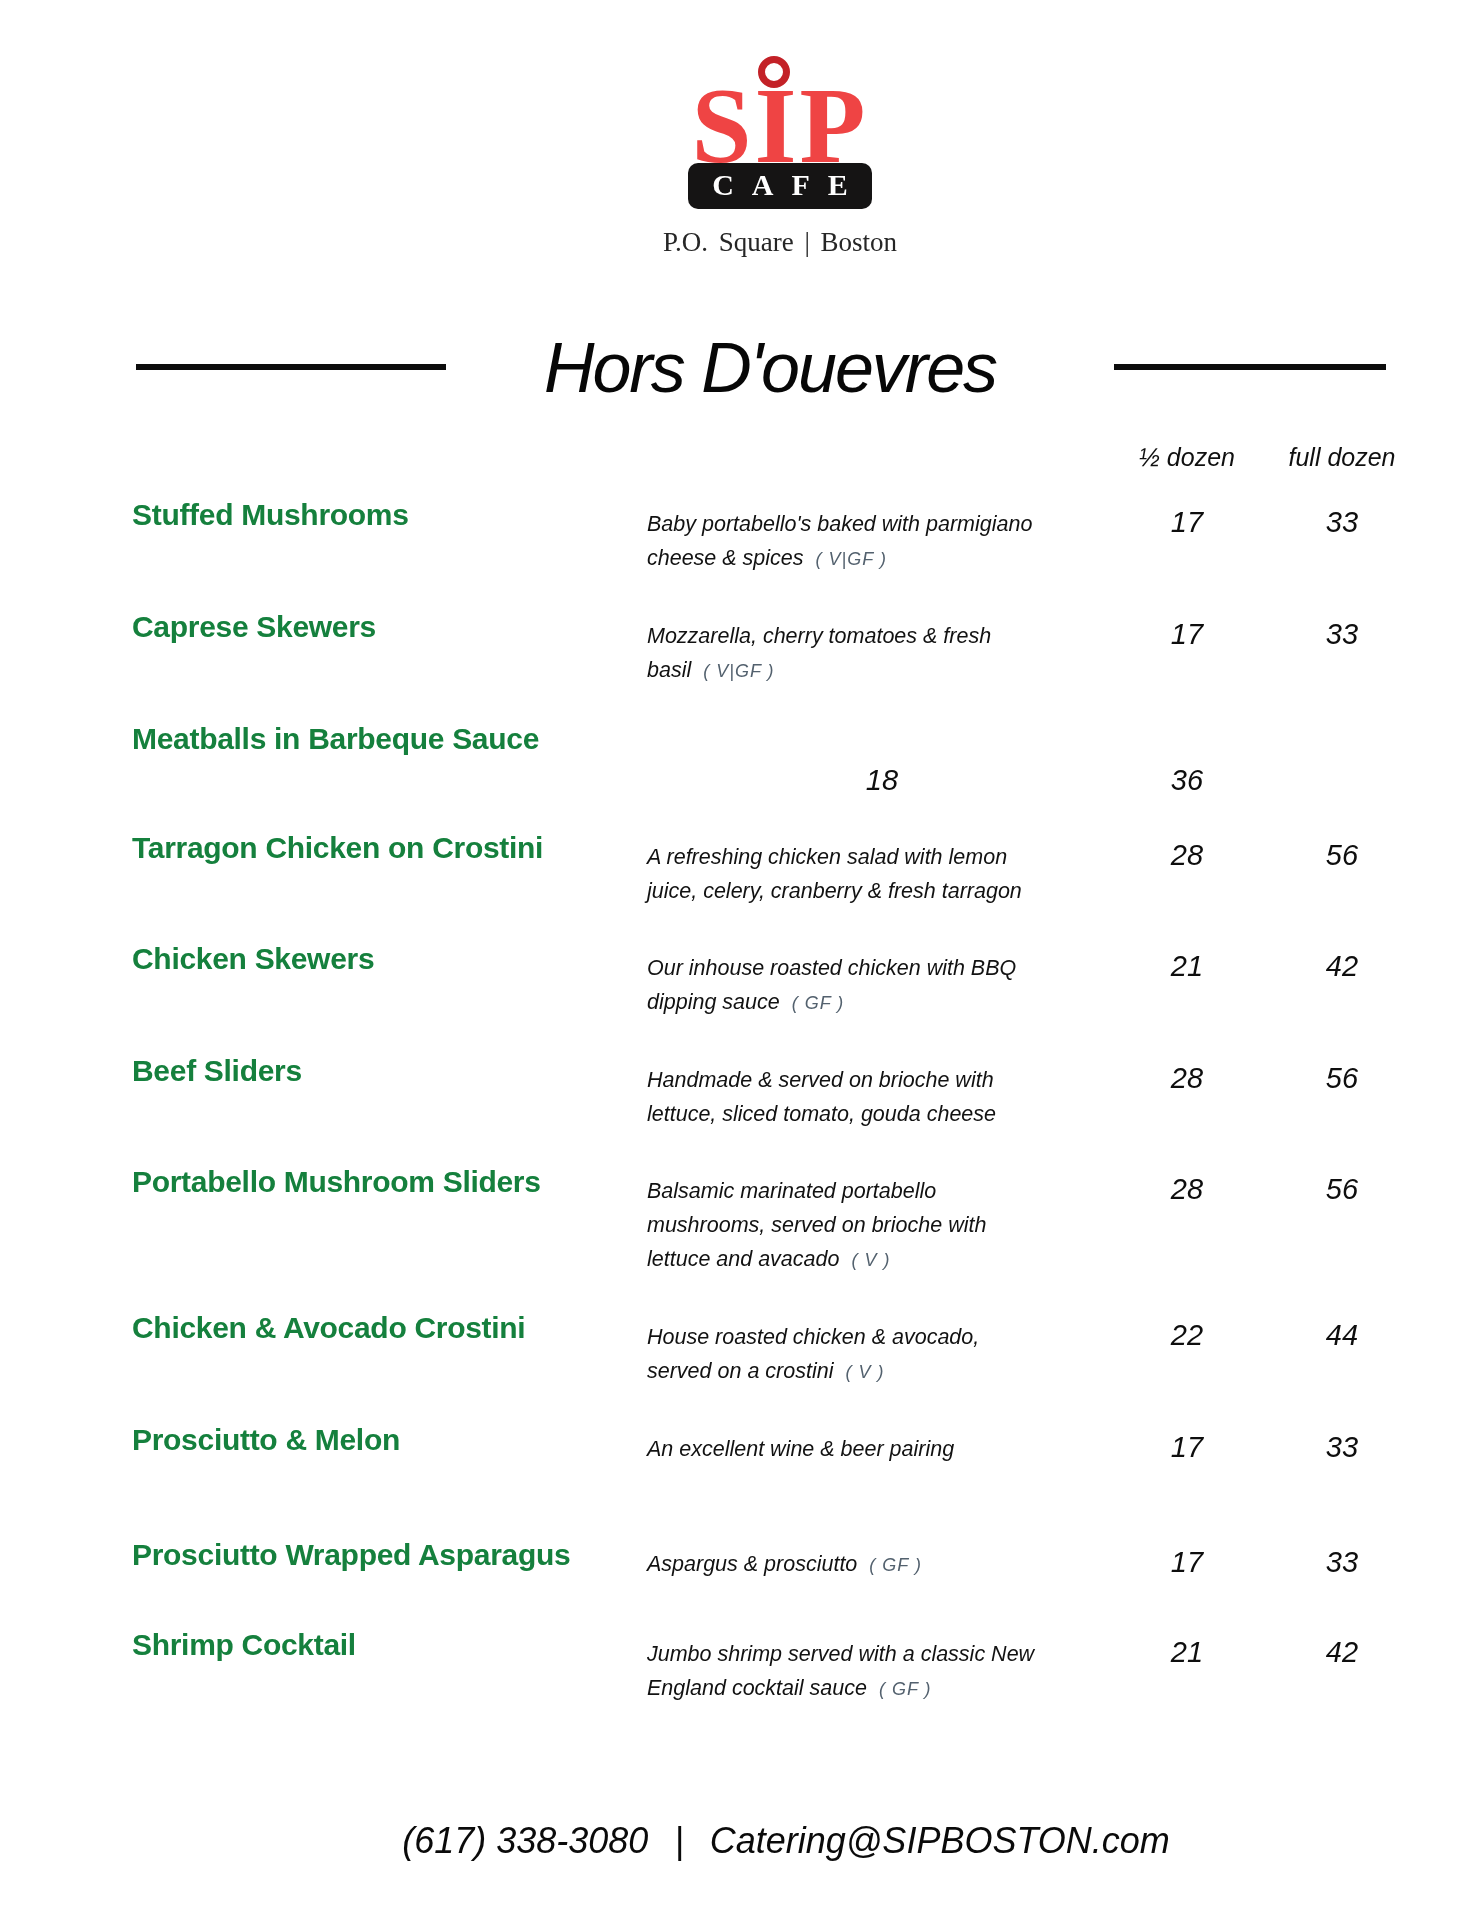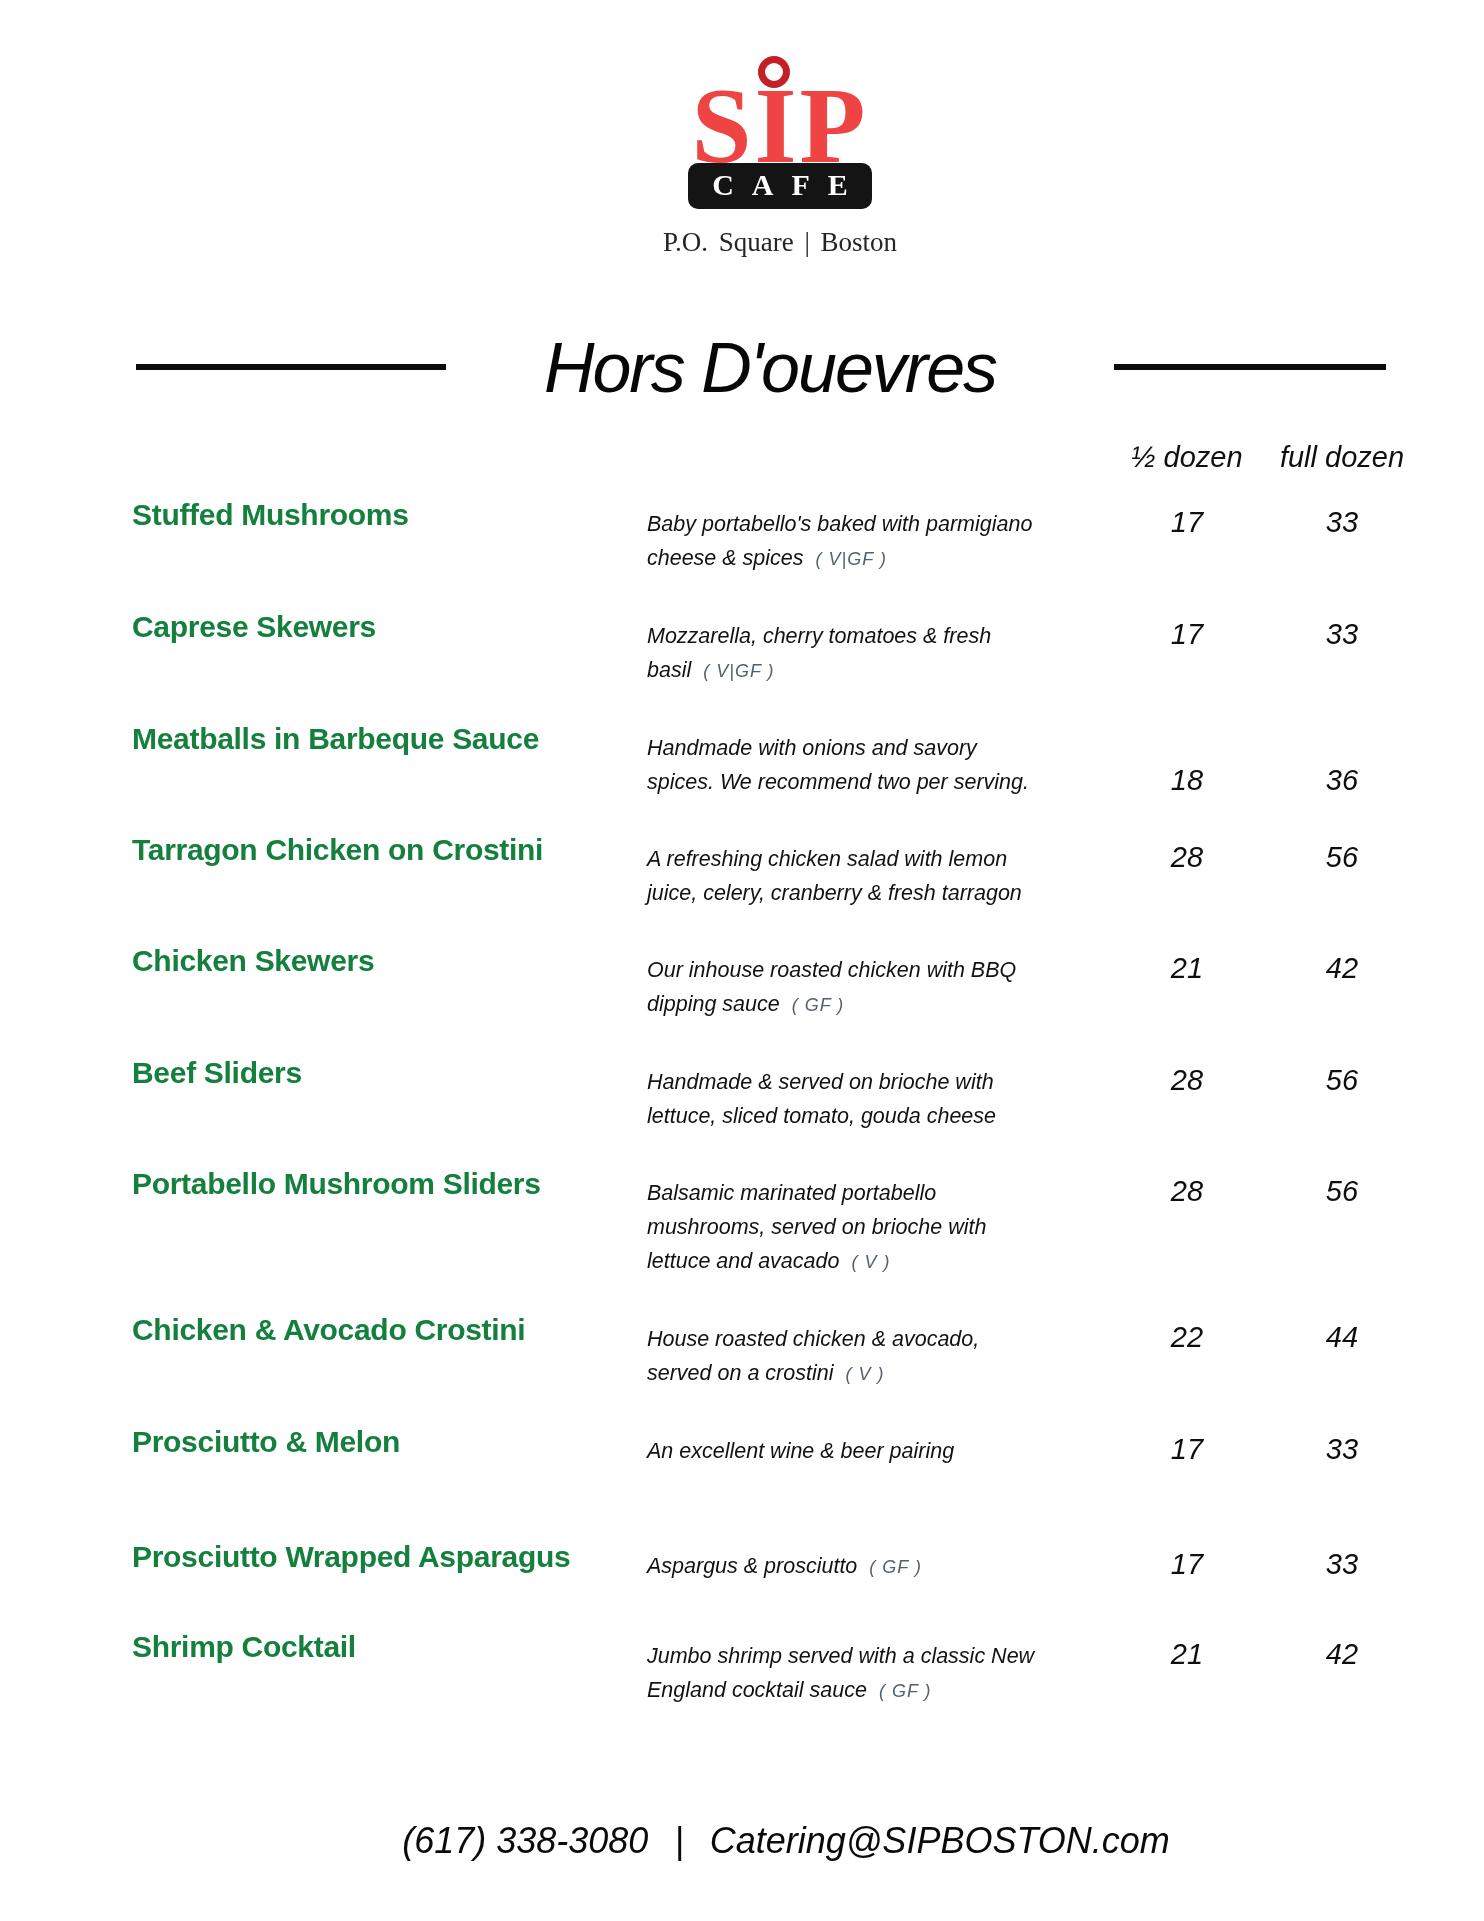--- a/index.html
+++ b/index.html
@@ -79,21 +79,21 @@
     display:grid;
     grid-template-columns:515px 470px 140px 170px;
     margin-bottom:34px;
     align-items:start;
   }
   .menu-row.gap-xl{margin-bottom:72px;}
   .menu-row.gap-lg{margin-bottom:46px;}
   .header-row{margin-bottom:24px;}
   .col-header{
     font-style:italic;
-    font-size:29px;
+    font-size:25px;
     color:#101010;
     text-align:center;
     line-height:34px;
   }
   .item-name{
     font-size:30px;
     font-weight:700;
     color:#15803d;
     line-height:1.12;
     letter-spacing:-0.3px;
@@ -169,24 +169,20 @@
     <div class="item-name">Caprese Skewers</div>
     <div class="item-desc">
           <div class="desc-line">Mozzarella, cherry tomatoes &amp; fresh</div>
           <div class="desc-line">basil<span class="dietary-tag">( V|GF )</span></div>
         </div>
     <div class="price" style="padding-top: 7px;">17</div>
     <div class="price" style="padding-top: 7px;">33</div>
   </div>
       <div class="menu-row">
     <div class="item-name">Meatballs in Barbeque Sauce</div>
-    <div class="item-desc">
-          <div class="desc-line">Handmade with onions and savory</div>
-          <div class="desc-line">spices. We recommend two per serving.</div>
-        </div>
     <div class="price" style="padding-top: 41px;">18</div>
     <div class="price" style="padding-top: 41px;">36</div>
   </div>
       <div class="menu-row">
     <div class="item-name">Tarragon Chicken on Crostini</div>
     <div class="item-desc">
           <div class="desc-line">A refreshing chicken salad with lemon</div>
           <div class="desc-line">juice, celery, cranberry &amp; fresh tarragon</div>
         </div>
     <div class="price" style="padding-top: 7px;">28</div>

